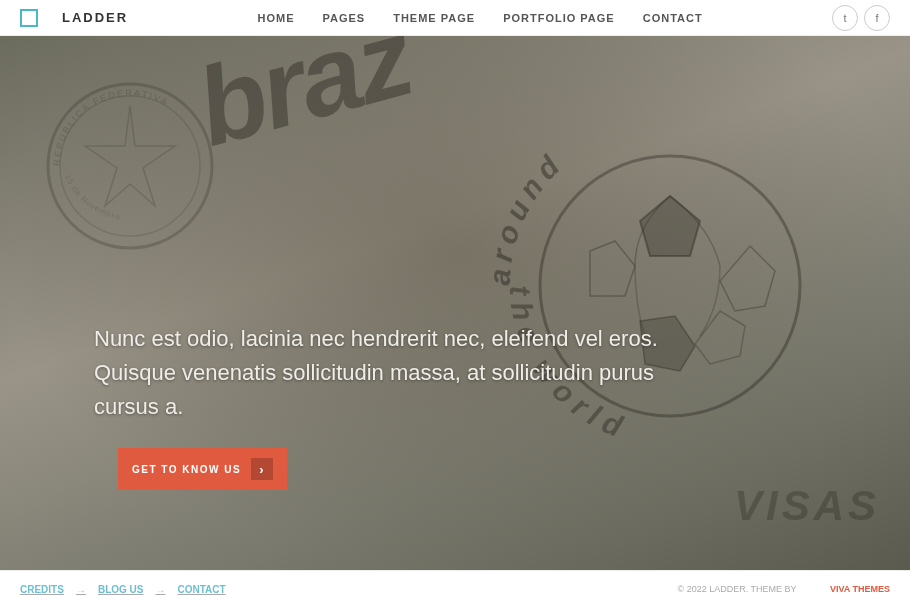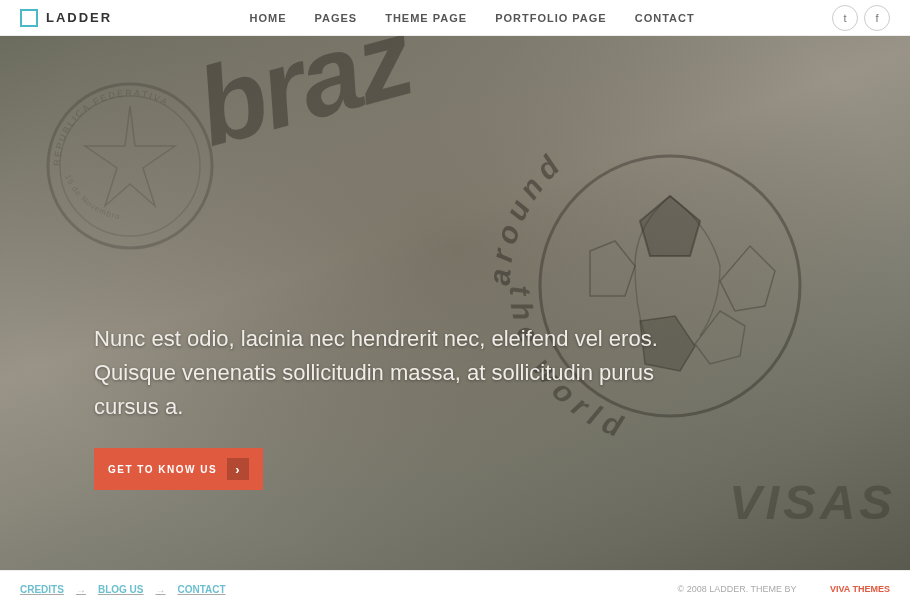--- a/index.html
+++ b/index.html
@@ -11,21 +11,21 @@
       align-items: center;
       justify-content: space-between;
       padding: 0 20px;
       height: 36px;
       background: #fff;
       border-bottom: 1px solid #eee;
     }
     .logo-area {
       display: flex;
       align-items: center;
-      gap: 8px;
+      gap: 24px;
     }
     .logo-box {
       width: 18px;
       height: 18px;
       border: 2px solid #4ab8c8;
       display: inline-block;
     }
     .logo-text {
       font-size: 13px;
       font-weight: 700;
@@ -94,22 +94,22 @@
       top: 40px;
       width: 180px;
       height: 180px;
       opacity: 0.35;
     }
 
     
     .visas-text {
       position: absolute;
       bottom: 40px;
-      right: 14px;
-      font-size: 49px;
+      right: 30px;
+      font-size: 42px;
       font-weight: 900;
       color: rgba(50,45,35,0.35);
       letter-spacing: 4px;
       font-style: italic;
     }
 
     
     .hero-content {
       position: absolute;
       bottom: 80px;
@@ -129,20 +129,21 @@
       align-items: center;
       gap: 10px;
       background: #e05a40;
       color: #fff;
       font-size: 10px;
       font-weight: 700;
       letter-spacing: 1.5px;
       padding: 10px 14px;
       text-decoration: none;
       cursor: pointer;
+      margin-left: 24px;
     }
     .cta-arrow {
       width: 22px;
       height: 22px;
       background: rgba(0,0,0,0.2);
       display: flex;
       align-items: center;
       justify-content: center;
       font-size: 13px;
     }
@@ -265,15 +266,15 @@
 
 <footer>
   <div class="footer-links">
     <a href="#">CREDITS</a>
     <span>→</span>
     <a href="#">BLOG US</a>
     <span>→</span>
     <a href="#">CONTACT</a>
   </div>
   <span class="footer-copy">
-    <span>© 2008 LADDER. THEME BY</span> <a href="#">VIVA THEMES</a>
+    <span>© 2022 LADDER. THEME BY</span> <a href="#">VIVA THEMES</a>
   </span>
 </footer>
 
 </body></html>

